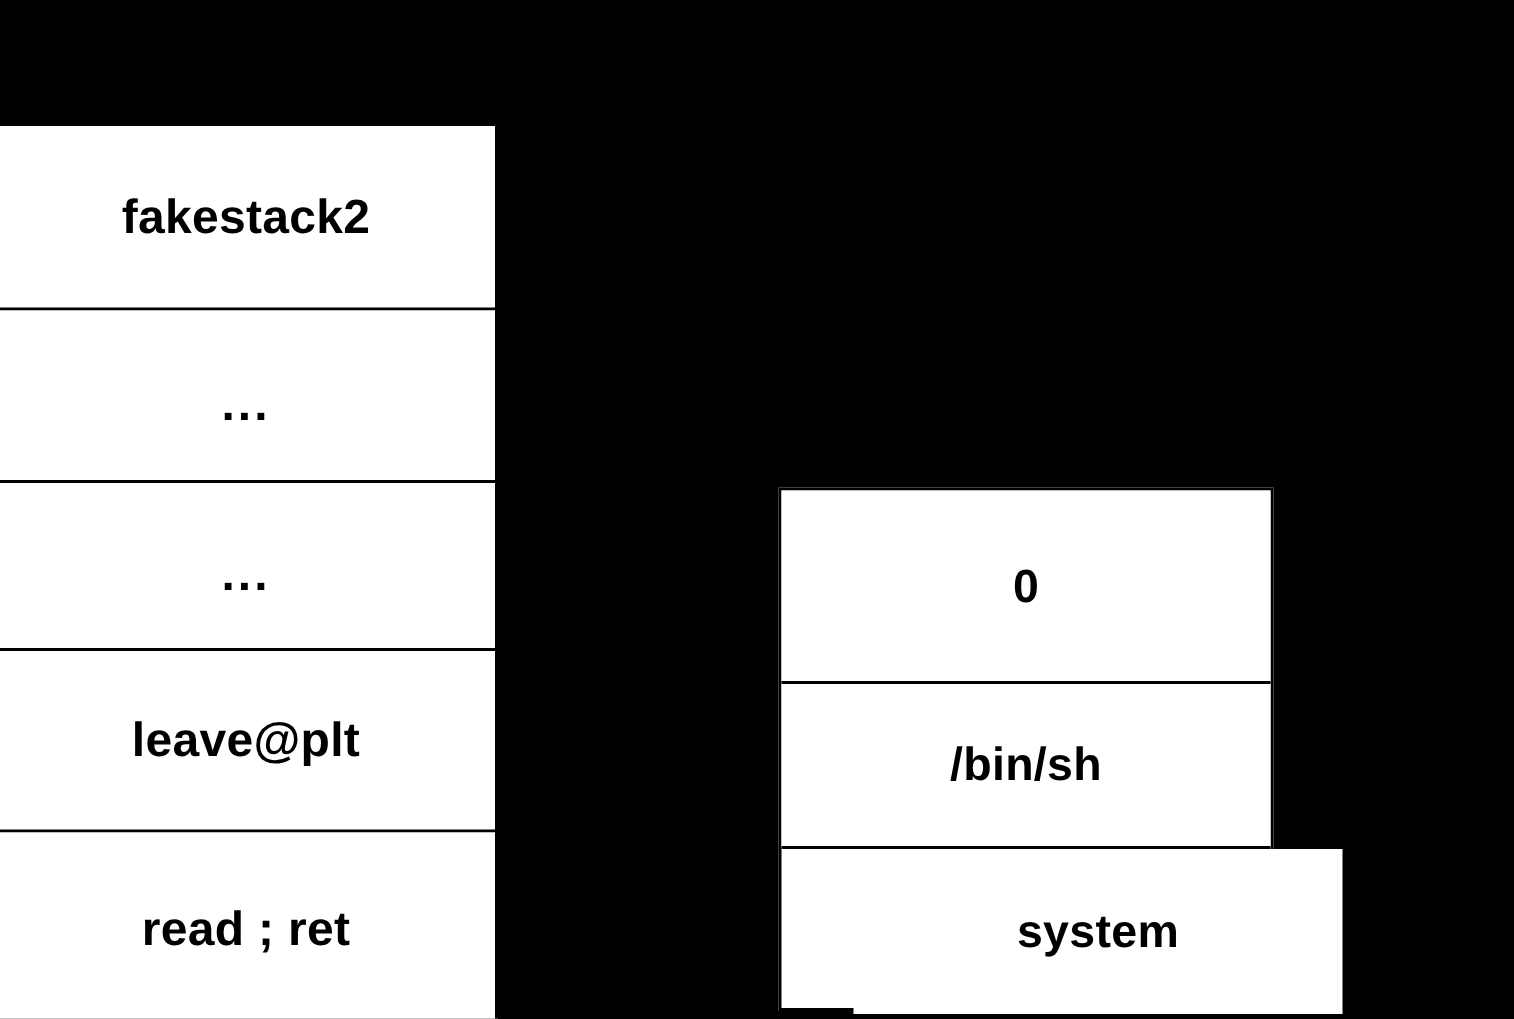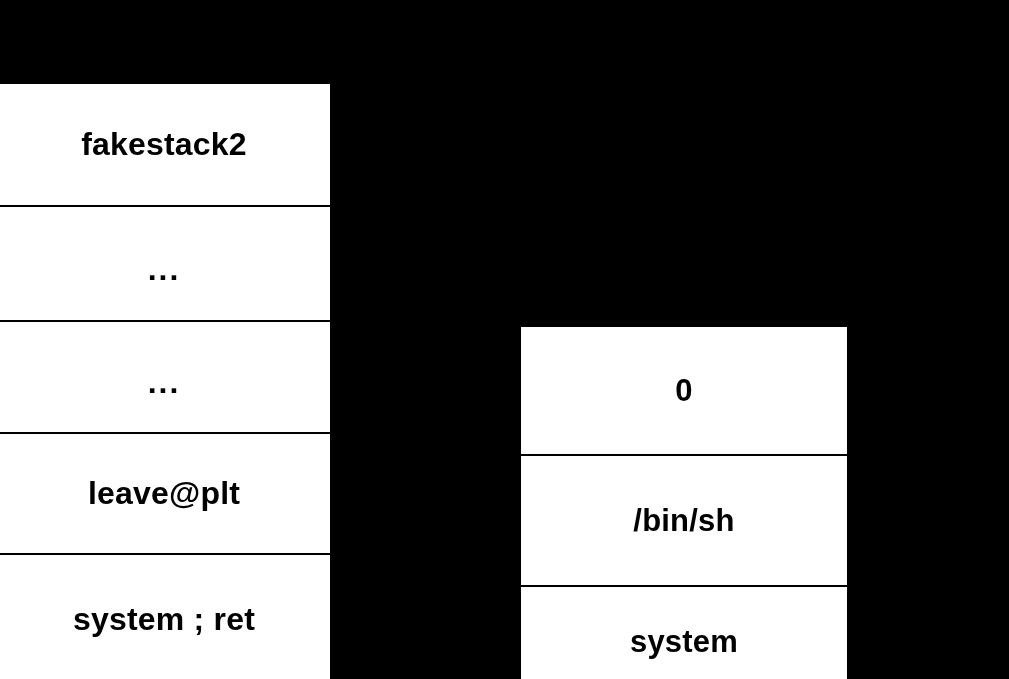--- a/index.html
+++ b/index.html
@@ -67,22 +67,22 @@
   #stack-left .cell { font-size: 32px; }
   #stack-left .c0 { height: 123px; }
   #stack-left .c1 { height: 115px; }
   #stack-left .c2 { height: 112px; }
   #stack-left .c3 { height: 121px; }
   #stack-left .c4 { height: 129px; }
 
   
   #stack-right .cell { font-size: 31px; }
   #stack-right .c0 { height: 129px; }
-  #stack-right .c1 { height: 131px; }
-  #stack-right .c2 { height: 110px; }
+  #stack-right .c1 { height: 110px; }
+  #stack-right .c2 { height: 110px; margin-left: 48px; }
 
   
   .cell.ellipsis .label {
     line-height: 0.6;
     transform: translateY(6px);
     letter-spacing: 2px;
   }
   .label {
     display: block;
     text-align: center;
@@ -101,21 +101,21 @@
     <div class="cell c1 ellipsis">
       <span class="label">...</span>
     </div>
     <div class="cell c2 ellipsis">
       <span class="label">...</span>
     </div>
     <div class="cell c3">
       <span class="label">leave@plt</span>
     </div>
     <div class="cell c4">
-      <span class="label">system ; ret</span>
+      <span class="label">read ; ret</span>
     </div>
   </div>
 
   <div class="stack" id="stack-right">
     <div class="cell c0">
       <span class="label">0</span>
     </div>
     <div class="cell c1">
       <span class="label">/bin/sh</span>
     </div>

